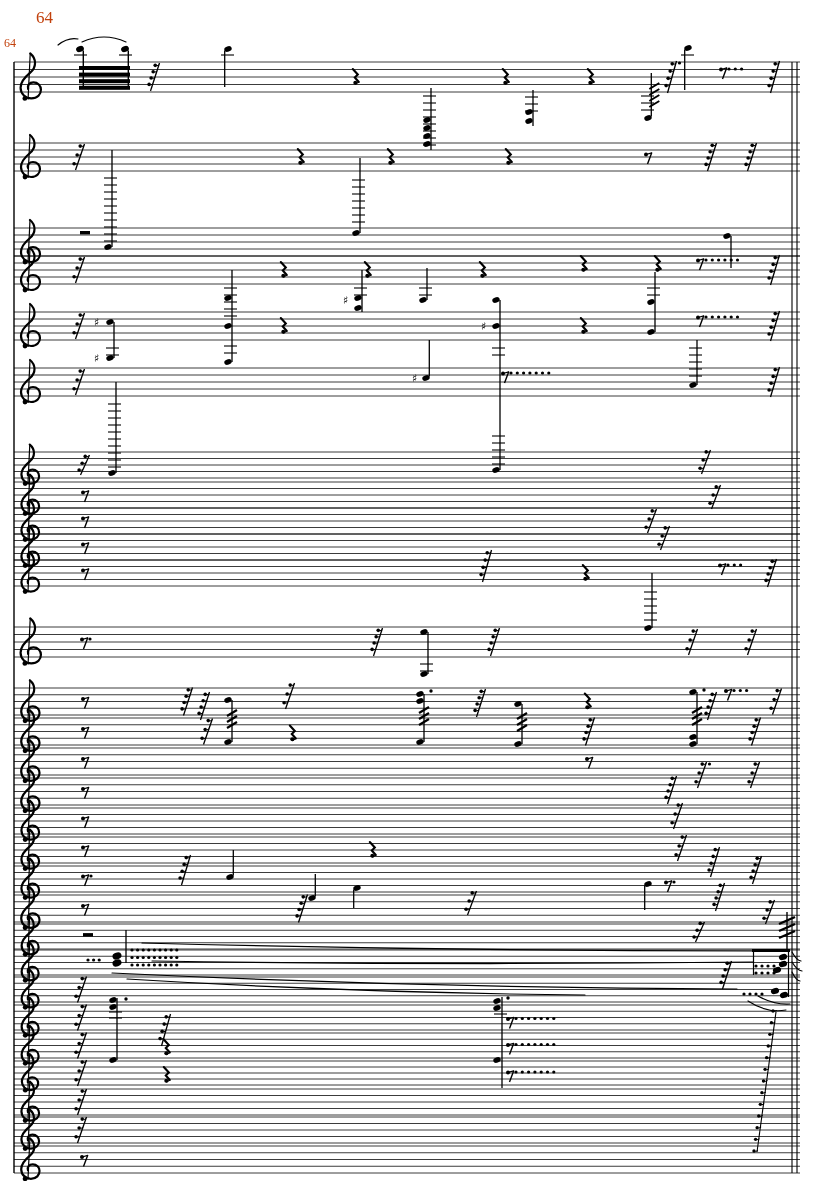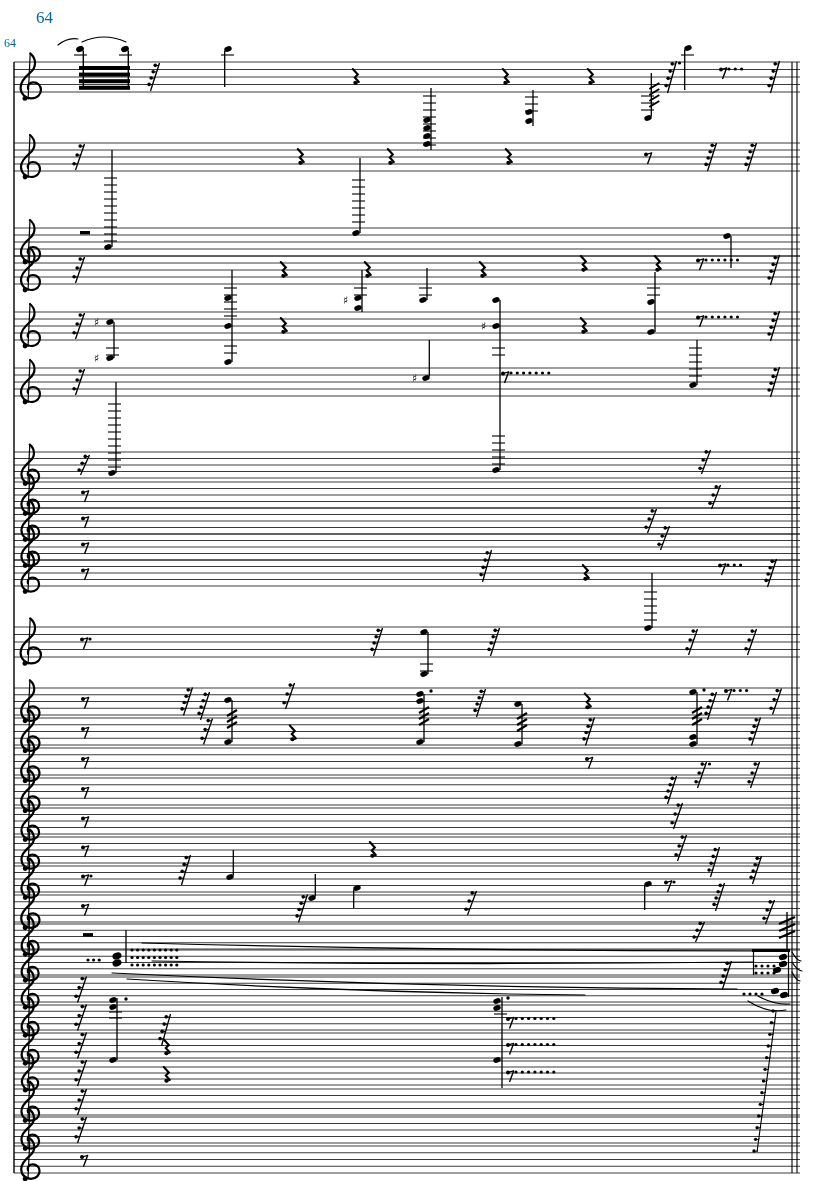--- a/index.html
+++ b/index.html
@@ -1,18 +1,18 @@
 <!DOCTYPE html>
 <html><head>
 <meta charset="utf-8">
 <style>
   html,body{margin:0;padding:0;background:#e8e8e8;}
   .page{position:relative;width:835px;height:1181px;background:#ffffff;overflow:hidden;
         font-family:"Liberation Serif", serif;}
-  .mnum{position:absolute;color:#0369a1;font-family:"Liberation Serif",serif;}
+  .mnum{position:absolute;color:#c2410c;font-family:"Liberation Serif",serif;}
   .mnum.large{left:36px;top:8px;font-size:17px;}
   .mnum.small{left:4px;top:36px;font-size:12px;}
   svg{position:absolute;left:0;top:0;}
 </style>
 </head>
 <body>
 
 <div class="page">
   <div class="mnum large">64</div>
   <div class="mnum small">64</div>

